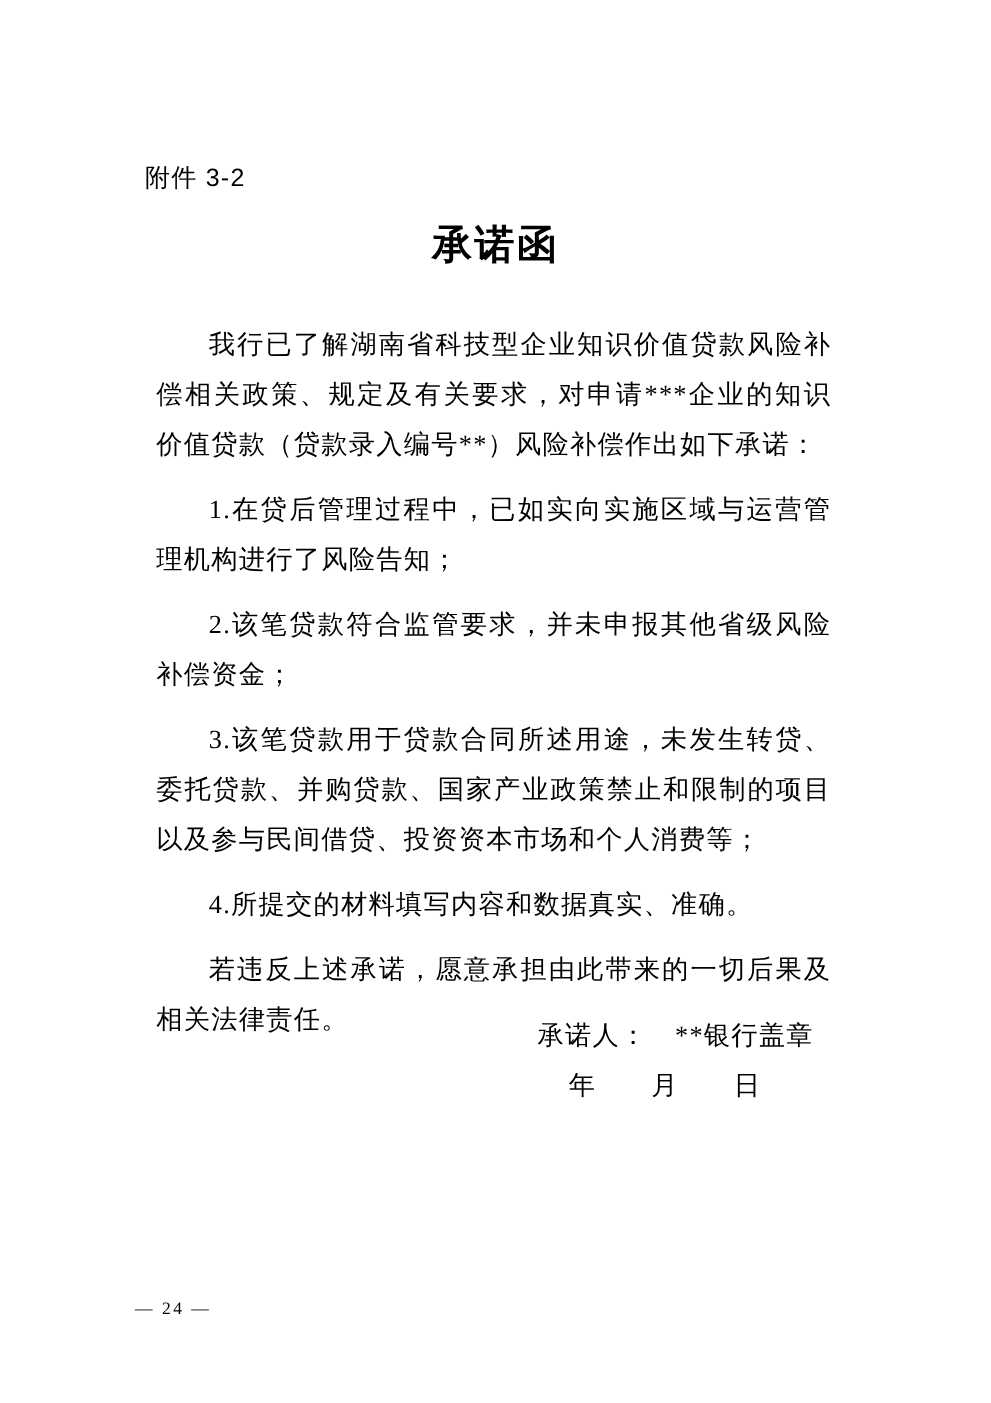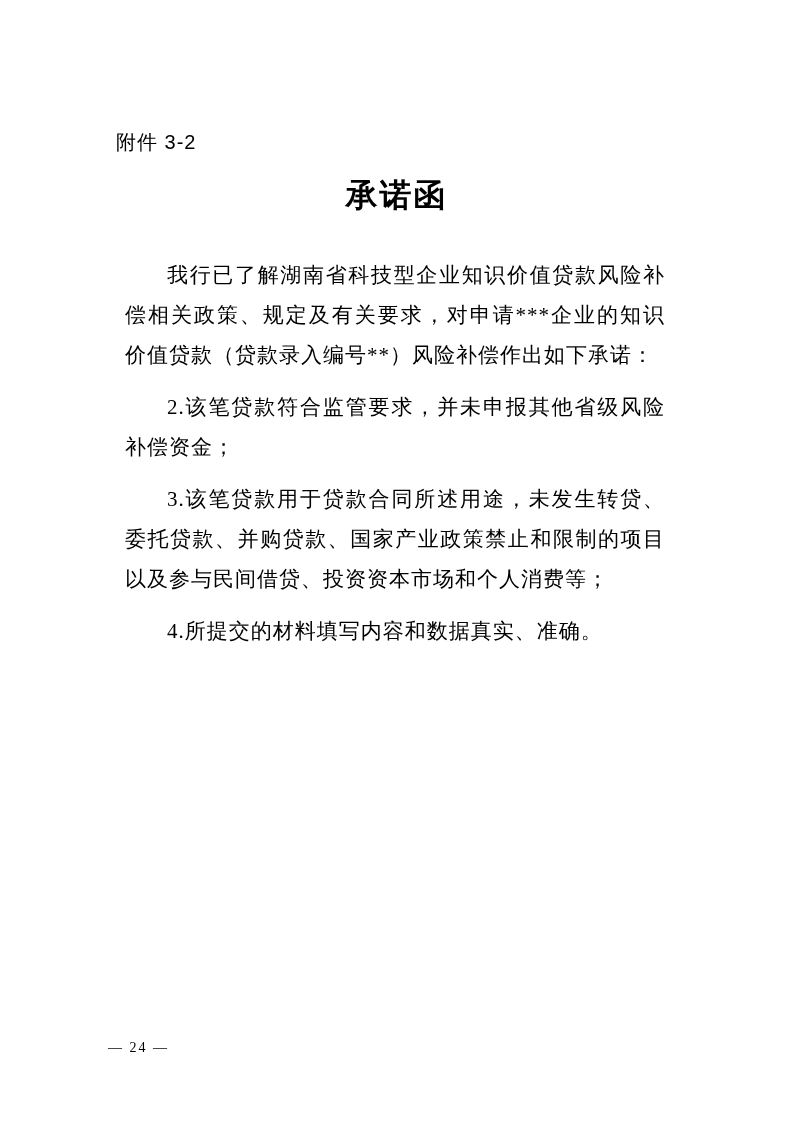--- a/index.html
+++ b/index.html
@@ -79,21 +79,27 @@
 <body>
 
 <div class="page">
 
   <div class="attachment-label">附件 3-2</div>
 
   <h1 class="doc-title">承诺函</h1>
 
   <div class="doc-body">
     <p>我行已了解湖南省科技型企业知识价值贷款风险补偿相关政策、规定及有关要求，对申请***企业的知识价值贷款（贷款录入编号**）风险补偿作出如下承诺：</p>
+    <p>1.在贷后管理过程中，已如实向实施区域与运营管理机构进行了风险告知；</p>
     <p>2.该笔贷款符合监管要求，并未申报其他省级风险补偿资金；</p>
     <p>3.该笔贷款用于贷款合同所述用途，未发生转贷、委托贷款、并购贷款、国家产业政策禁止和限制的项目以及参与民间借贷、投资资本市场和个人消费等；</p>
     <p>4.所提交的材料填写内容和数据真实、准确。</p>
+    <p>若违反上述承诺，愿意承担由此带来的一切后果及相关法律责任。</p>
   </div>
 
+  <div class="signature-block">
+    <div class="signature-line">承诺人：　**银行盖章</div>
+    <div class="signature-date">年　　月　　日</div>
+  </div>
 
   <div class="page-number">— 24 —</div>
 
 </div>
 
 </body></html>

